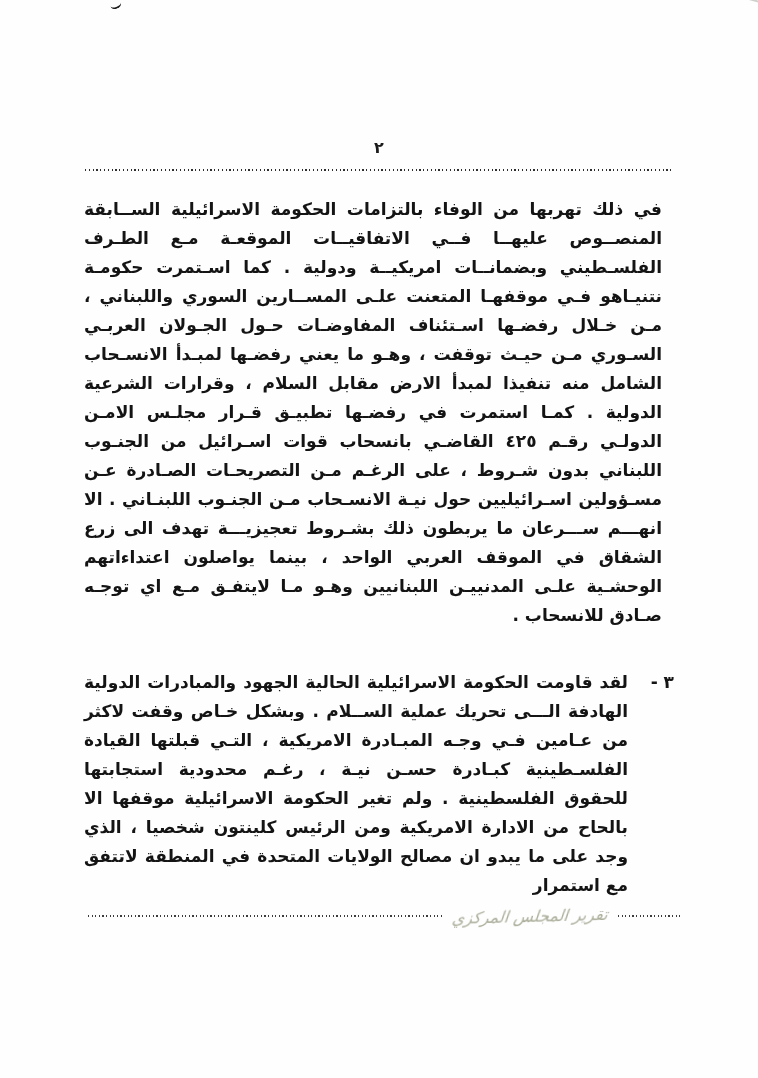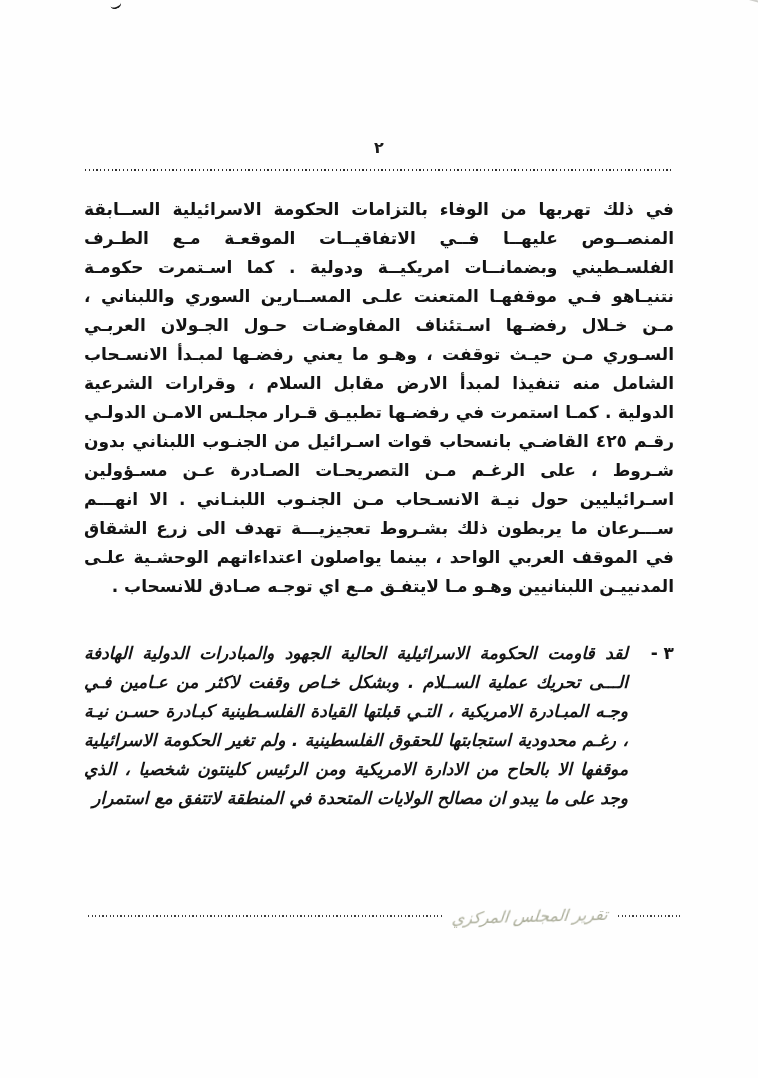--- a/index.html
+++ b/index.html
@@ -62,37 +62,36 @@
     top: 195px;
     right: 84px;
     width: 590px;
     direction: rtl;
     color: #141414;
     font-size: 17px;
     line-height: 29px;
     font-weight: 600;
   }
   .para {
-    margin: 0 0 38px 0;
+    margin: 0 12px 38px 0;
     text-align: justify;
   }
   .list-item {
     display: flex;
     gap: 12px;
   }
   .list-marker {
     flex: 0 0 auto;
     width: 34px;
     white-space: nowrap;
     text-align: right;
   }
   .list-text {
     flex: 1;
     text-align: justify;
-    font-style: italic;
   }
   .footer {
     position: absolute;
     top: 903px;
     left: 88px;
     width: 592px;
     height: 26px;
     display: flex;
     align-items: center;
     direction: ltr;

